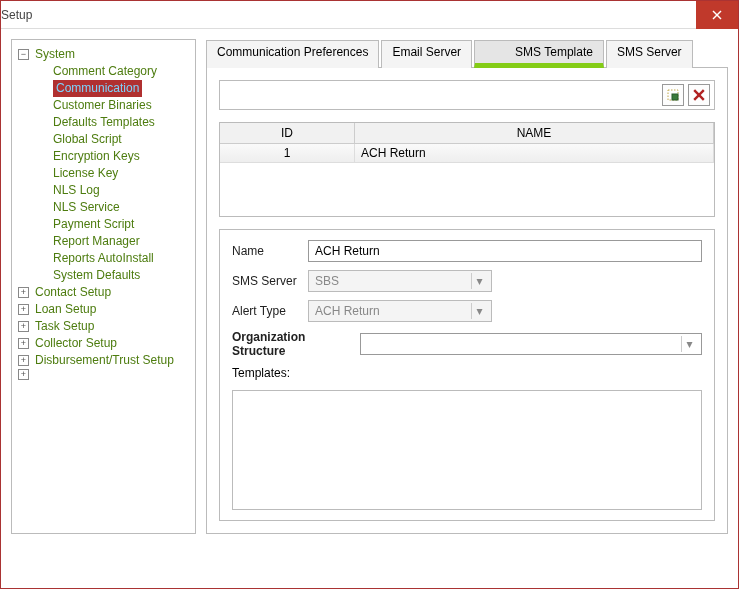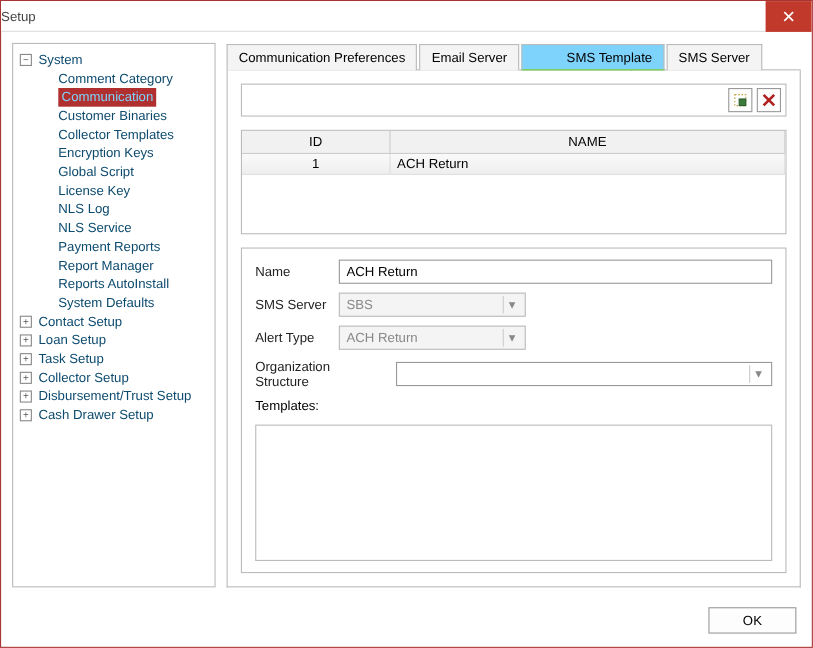--- a/index.html
+++ b/index.html
@@ -12,50 +12,50 @@
 
 .content { display: flex; padding: 10px; gap: 10px; height: 515px; }
 
 .tree-panel { width: 185px; border: 1px solid #bbb; padding: 6px 4px; overflow: auto; }
 .tree ul { list-style: none; padding-left: 0; }
 .tree ul ul { padding-left: 18px; }
 .tree li { line-height: 17px; position: relative; }
 .tree .node-row { display: flex; align-items: center; gap: 3px; cursor: pointer; padding: 0 2px; }
 .tree .expander { width: 11px; height: 11px; border: 1px solid #888; display: inline-flex; align-items: center; justify-content: center; font-size: 9px; color: #555; background: #fff; margin-right: 3px; flex-shrink: 0; line-height: 1; }
 .tree .leaf-connector { width: 11px; display: inline-block; margin-right: 3px; }
-.tree .node-label { color: #0c4a6e; white-space: nowrap; }
+.tree .node-label { color: #4d7c0f; white-space: nowrap; }
 .tree .node-label.selected { background: #b03030; color: #7dd3fc; padding: 0 3px; }
 
 .main-panel { flex: 1; display: flex; flex-direction: column; }
 
 .tabs { display: flex; border-bottom: 1px solid #bbb; gap: 0; }
 .tab { padding: 4px 10px; border: 1px solid #bbb; border-bottom: none; background: #f4f4f4; margin-right: 2px; cursor: pointer; position: relative; top: 1px; }
-.tab.active { background: #7dd3fc; border-bottom: 1px solid #84cc16; padding-left: 40px; }
+.tab.active { background: #e5e5e5; border-bottom: 5px solid #84cc16; padding-left: 40px; }
 
 .tab-body { flex: 1; border: 1px solid #bbb; border-top: none; padding: 12px; display: flex; flex-direction: column; gap: 12px; }
 
 .search-row { border: 1px solid #bbb; height: 30px; display: flex; align-items: center; justify-content: flex-end; padding: 0 4px; gap: 4px; }
 .icon-btn { width: 22px; height: 22px; border: 1px solid #999; background: #fdfdfd; display: inline-flex; align-items: center; justify-content: center; cursor: pointer; }
 
 .grid { border: 1px solid #bbb; height: 95px; display: flex; flex-direction: column; }
 .grid-head { display: flex; background: #f1f1f1; border-bottom: 1px solid #ccc; }
 .grid-head .gh { padding: 3px 6px; text-align: center; border-right: 1px solid #ccc; }
 .grid-body { flex: 1; overflow: auto; }
 .grid-row { display: flex; background: linear-gradient(#fafafa, #eee); border-bottom: 1px solid #ddd; }
 .grid-row .gc { padding: 2px 6px; border-right: 1px solid #ddd; }
 .col-id { width: 135px; text-align: center; }
 .col-name { flex: 1; text-align: left; }
 .gh.col-name { text-align: center; }
 
 .form { border: 1px solid #bbb; padding: 10px 12px; flex:1; display:flex; flex-direction:column; gap:8px; }
 .form-row { display: flex; align-items: center; gap: 8px; }
 .form-row label { width: 68px; color: #222; }
-.form-row.wide label { width: 120px; }
+.form-row.wide label { width: 120px; font-weight: bold; }
 .text-input { flex: 1; height: 22px; border: 1px solid #999; padding: 2px 6px; background: #fff; }
-.combo { width: 170px; height: 22px; border: 1px solid #bbb; background: #f4f4f4; display: flex; align-items: center; justify-content: space-between; padding: 0 4px 0 6px; color: #888; }
+.combo { width: 184px; height: 22px; border: 1px solid #bbb; background: #f4f4f4; display: flex; align-items: center; justify-content: space-between; padding: 0 4px 0 6px; color: #888; }
 .combo .chev { width: 16px; height: 16px; border-left: 1px solid #ccc; display:flex; align-items:center; justify-content:center; color:#888; }
 .combo.enabled { background: #fff; color:#222; border-color:#999; flex:1; width:auto; }
 .templates-area { flex:1; border:1px solid #bbb; background:#fff; margin-top:2px; }
 
 .footer { display:flex; justify-content:flex-end; gap:10px; padding: 8px 14px 0 0; }
 .btn { width: 80px; height: 24px; border: 1px solid #999; background: #fdfdfd; cursor: pointer; display:inline-flex; align-items:center; justify-content:center; }
 </style>
 </head>
 <body>
 
@@ -93,57 +93,57 @@
               </li>
               <li>
                 <div class="node-row">
                   <span class="leaf-connector"></span>
                   <span class="node-label">Customer Binaries</span>
                 </div>
               </li>
               <li>
                 <div class="node-row">
                   <span class="leaf-connector"></span>
-                  <span class="node-label">Collector Templates</span>
+                  <span class="node-label">Defaults Templates</span>
+                </div>
+              </li>
+              <li>
+                <div class="node-row">
+                  <span class="leaf-connector"></span>
+                  <span class="node-label">Global Script</span>
                 </div>
               </li>
               <li>
                 <div class="node-row">
                   <span class="leaf-connector"></span>
                   <span class="node-label">Encryption Keys</span>
                 </div>
               </li>
               <li>
                 <div class="node-row">
                   <span class="leaf-connector"></span>
-                  <span class="node-label">Global Script</span>
-                </div>
-              </li>
-              <li>
-                <div class="node-row">
-                  <span class="leaf-connector"></span>
                   <span class="node-label">License Key</span>
                 </div>
               </li>
               <li>
                 <div class="node-row">
                   <span class="leaf-connector"></span>
                   <span class="node-label">NLS Log</span>
                 </div>
               </li>
               <li>
                 <div class="node-row">
                   <span class="leaf-connector"></span>
                   <span class="node-label">NLS Service</span>
                 </div>
               </li>
               <li>
                 <div class="node-row">
                   <span class="leaf-connector"></span>
-                  <span class="node-label">Payment Reports</span>
+                  <span class="node-label">Payment Script</span>
                 </div>
               </li>
               <li>
                 <div class="node-row">
                   <span class="leaf-connector"></span>
                   <span class="node-label">Report Manager</span>
                 </div>
               </li>
               <li>
                 <div class="node-row">
@@ -187,21 +187,20 @@
           </li>
           <li>
             <div class="node-row">
               <span class="expander">+</span>
               <span class="node-label">Disbursement/Trust Setup</span>
             </div>
           </li>
           <li>
             <div class="node-row">
               <span class="expander">+</span>
-              <span class="node-label">Cash Drawer Setup</span>
             </div>
           </li>
         </ul>
     </div>
   </div>
 
   <div class="main-panel">
     <div class="tabs" id="tabs">
         <div class="tab">Communication Preferences</div>
         <div class="tab">Email Server</div>
@@ -268,14 +267,13 @@
           <label>Templates:</label>
         </div>
         <div class="templates-area"></div>
       </div>
 
     </div>
   </div>
 </div>
 
 <div class="footer">
-  <button class="btn">OK</button>
 </div>
 
 </body></html>

